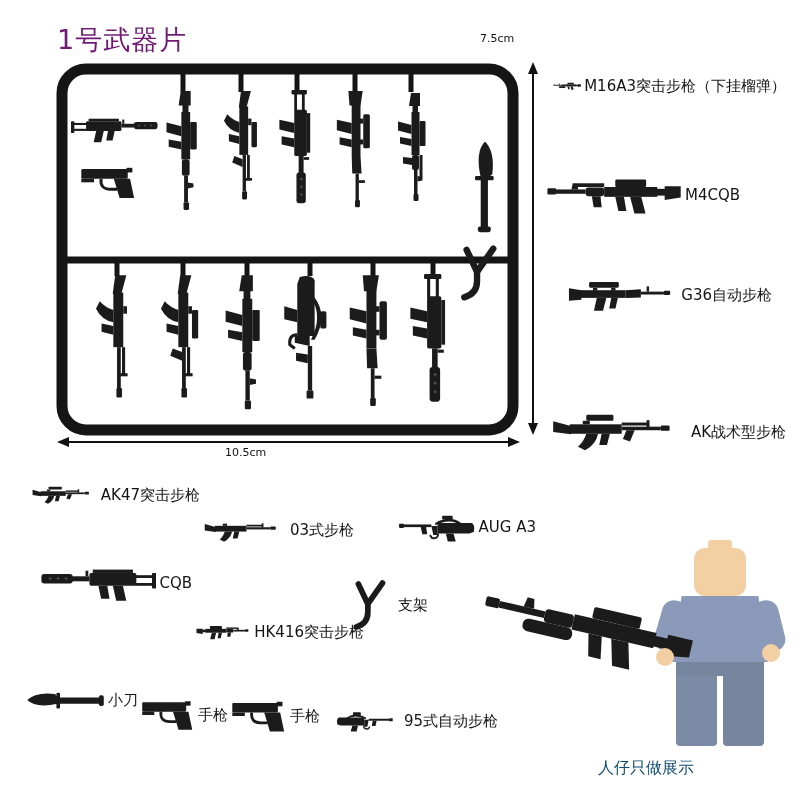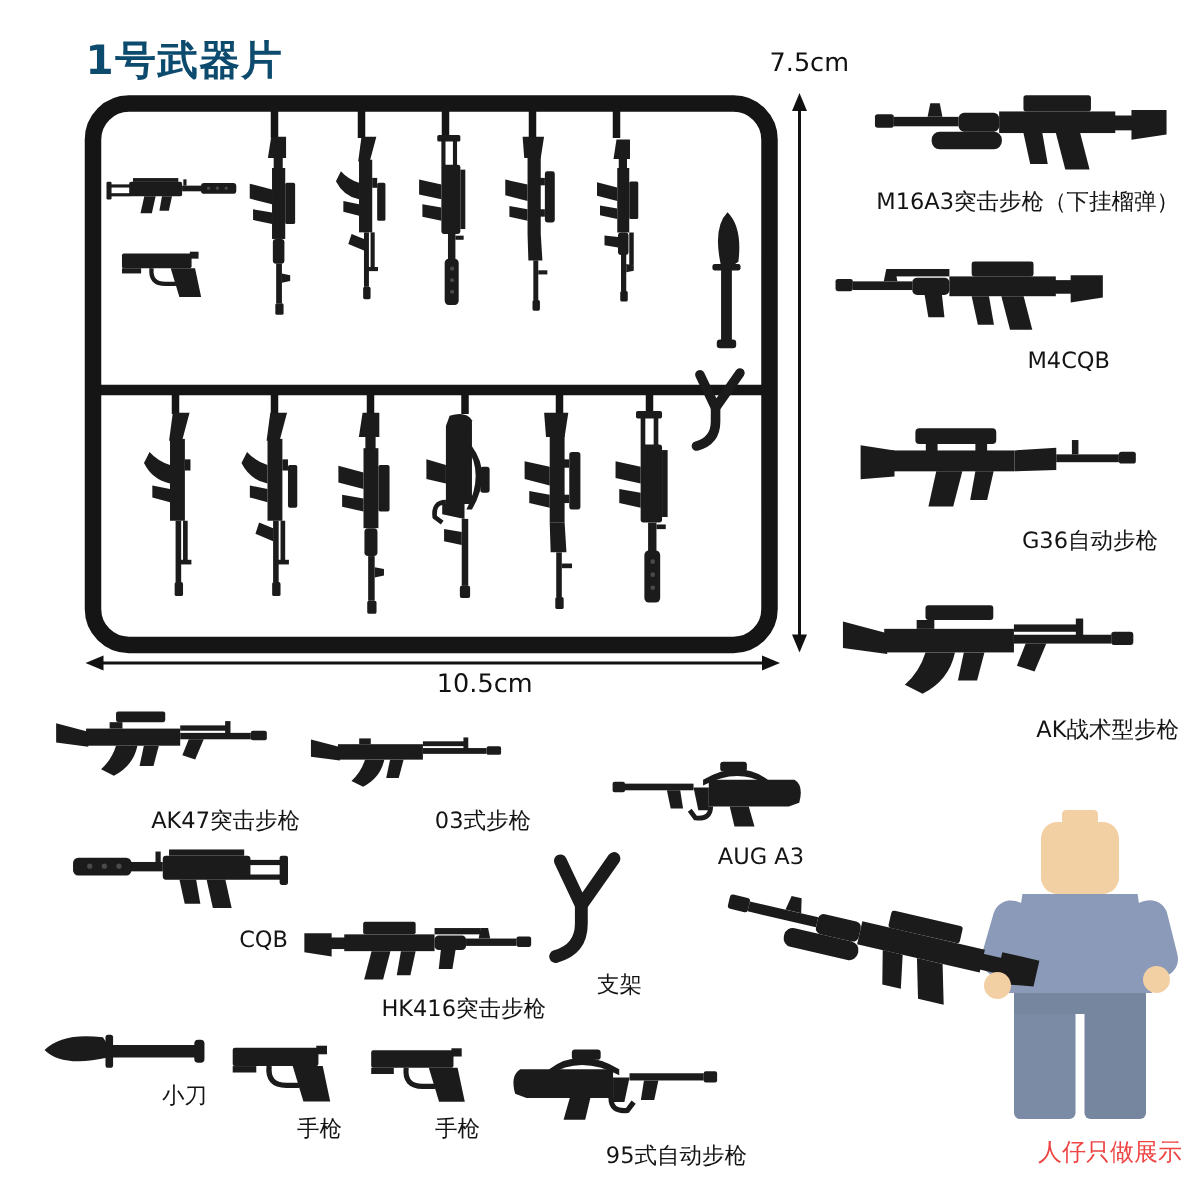--- a/index.html
+++ b/index.html
@@ -2,23 +2,23 @@
 <html><head>
 <meta charset="utf-8">
 <style>
   *{margin:0;padding:0;box-sizing:border-box}
   html,body{width:800px;height:800px}
   body{
     position:relative;background:#ffffff;overflow:hidden;
     font-family:"DejaVu Sans","Liberation Sans",sans-serif;color:#111;
   }
   .abs{position:absolute}
-  .title{font-size:27px;font-weight:700;color:#0c4a6e;letter-spacing:1px}
-  .dim-label{font-size:17px;color:#111;text-align:right}
-  .item{position:absolute;display:flex;flex-direction:column;align-items:flex-end;gap:3px}
+  .title{font-size:27px;font-weight:400;color:#701a75;letter-spacing:1px}
+  .dim-label{font-size:11px;color:#111;text-align:left}
+  .item{position:absolute;display:flex;flex-direction:row;align-items:center;gap:3px}
   .item svg.art{display:block}
   .cap{font-size:15px;line-height:19px;color:#141414;white-space:nowrap;text-align:center}
   .fig-part{position:absolute}
 </style>
 </head>
 <body>
 
 <svg width="0" height="0" style="position:absolute" aria-hidden="true">
   <defs>
     <g id="sym-pistol" fill="#1b1b1b">
@@ -203,42 +203,42 @@
 
 <figure class="item" style="left:540px;top:162px;width:200px">
   <svg class="art" viewBox="0 0 230 80" style="width:196px;height:66px">
     <g transform="translate(230,0) scale(-1,1)">
         <use href="#sym-rifle-hk416"></use>
       </g>
   </svg>
   <figcaption class="cap">M4CQB</figcaption>
 </figure>
 
-<figure class="item" style="left:568px;top:270px;width:204px">
+<figure class="item" style="left:568px;top:256px;width:204px">
   <svg class="art" viewBox="0 0 230 80" style="width:200px;height:78px">
     <use href="#sym-rifle-scoped"></use>
   </svg>
   <figcaption class="cap">G36自动步枪</figcaption>
 </figure>
 
 <figure class="item" style="left:552px;top:390px;width:234px">
   <svg class="art" viewBox="0 0 230 80" style="width:226px;height:84px">
     <use href="#sym-rifle-tactical"></use>
   </svg>
   <figcaption class="cap">AK战术型步枪</figcaption>
 </figure>
 
 <figure class="item" style="left:32px;top:455px;width:168px">
   <svg class="art" viewBox="0 0 230 80" style="width:164px;height:80px">
     <use href="#sym-rifle-tactical"></use>
   </svg>
   <figcaption class="cap">AK47突击步枪</figcaption>
 </figure>
 
-<figure class="item" style="left:204px;top:474px;width:150px">
+<figure class="item" style="left:204px;top:500px;width:150px">
   <svg class="art" viewBox="0 0 230 80" style="width:148px;height:61px">
     <use href="#sym-rifle-ak"></use>
   </svg>
   <figcaption class="cap">03式步枪</figcaption>
 </figure>
 
 <figure class="item" style="left:388px;top:496px;width:148px">
   <svg class="art" viewBox="0 0 230 80" style="width:146px;height:63px">
     <g transform="translate(230,0) scale(-1,1)">
         <use href="#sym-rifle-bullpup"></use>
@@ -308,13 +308,13 @@
   <div class="fig-part" style="left:78px;top:138px;width:41px;height:70px;background:#7b8ba6;border-radius:0 0 4px 4px"></div>
   <div class="fig-part" style="left:125px;top:138px;width:41px;height:70px;background:#76869f;border-radius:0 0 4px 4px"></div>
   <svg class="fig-part" viewBox="0 0 230 80" style="left:-128px;top:52px;width:225px;height:78px;transform:rotate(13deg)">
     <g transform="translate(230,0) scale(-1,1)">
         <use href="#sym-rifle-m16gl"></use>
       </g>
   </svg>
   <div class="fig-part" style="left:58px;top:110px;width:18px;height:18px;background:#f3cfa4;border-radius:50%"></div>
   <div class="fig-part" style="left:164px;top:106px;width:18px;height:18px;background:#f3cfa4;border-radius:50%"></div>
 </div>
-<div class="abs" style="left:598px;top:758px;width:190px;text-align:right;font-size:16px;color:#ef4444">人仔只做展示</div>
+<div class="abs" style="left:598px;top:758px;width:190px;text-align:left;font-size:16px;color:#0c4a6e">人仔只做展示</div>
 
 </body></html>

